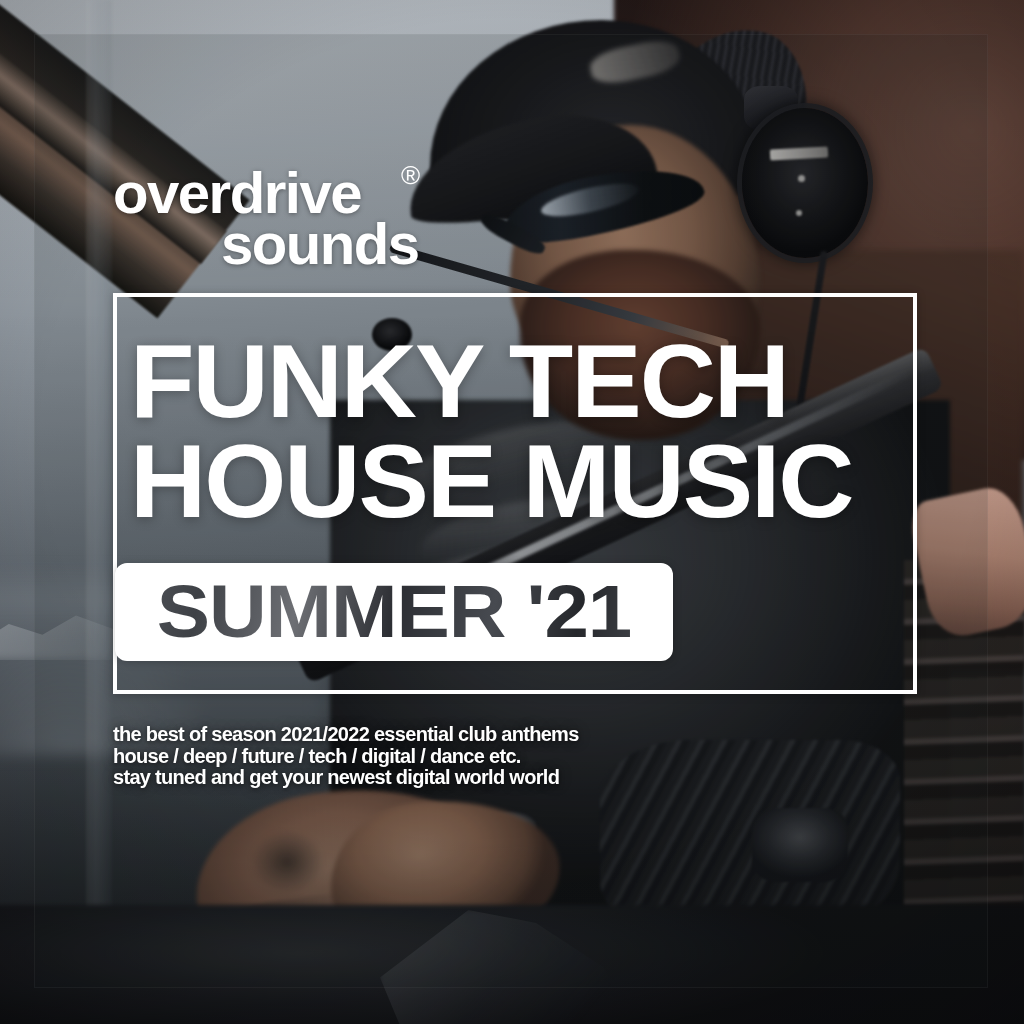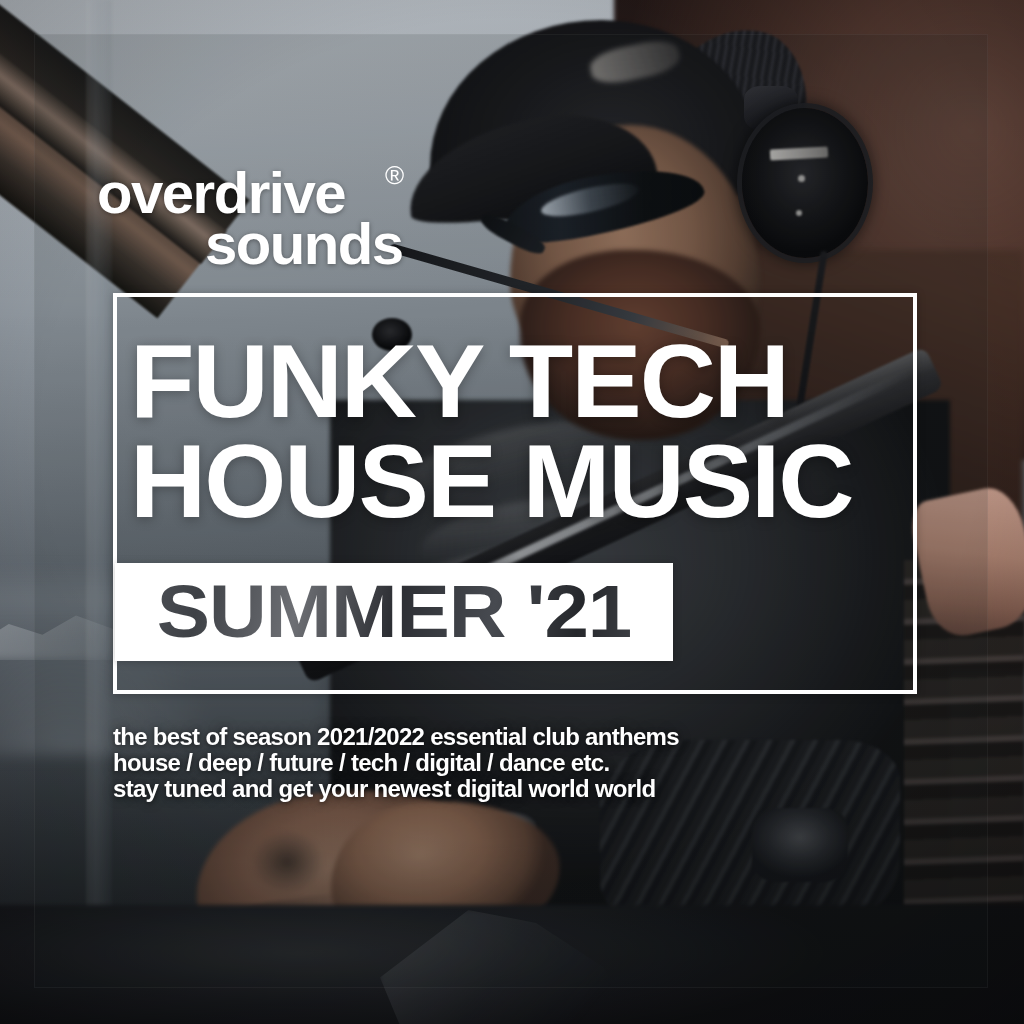--- a/index.html
+++ b/index.html
@@ -313,21 +313,21 @@
   .overlay-panel {
     position:absolute;
     left:34px; top:34px; width:954px; height:954px;
     background:rgba(24,28,34,.13);
     box-shadow: inset 0 0 0 1px rgba(255,255,255,.045);
   }
 
   
   .logo {
     position:absolute;
-    left:97px; top:168px;
+    left:113px; top:168px;
     width:330px;
     color:#fff;
   }
   .logo-row {
     position:relative;
     font-weight:bold;
     letter-spacing:-1.5px;
     line-height:.90;
     text-shadow:0 1px 5px rgba(0,0,0,.38);
   }
@@ -379,20 +379,21 @@
   }
 
   
   .summer-box {
     position:absolute;
     left:115px; top:563px;
     width:558px; height:98px;
     background:#ffffff;
     box-shadow:0 1px 8px rgba(0,0,0,.22);
     overflow:hidden;
+    border-radius:12px;
   }
   .summer-knockout {
     position:absolute;
     left:0; top:0; width:558px; height:98px;
     display:flex; align-items:center; justify-content:center;
     
     background:
       linear-gradient(100deg,#5b5e63 0%,#3e4146 18%,#6d6f74 34%,#2c2e33 50%,#474a50 66%,#25272b 80%,#55585e 100%);
     -webkit-background-clip:text;
     background-clip:text;
@@ -408,21 +409,21 @@
 
   
   .tagline {
     position:absolute;
     left:113px; top:724px;
     width:800px;
   }
   .tag-line {
     color:#ffffff;
     font-weight:bold;
-    font-size:24px;
+    font-size:20px;
     line-height:1.085;
     letter-spacing:-.7px;
     white-space:nowrap;
     transform:scaleX(1.0);
     transform-origin:left center;
     text-shadow:0 1px 5px rgba(0,0,0,.55), 0 0 14px rgba(0,0,0,.30);
   }
 </style>
 </head>
 <body>

